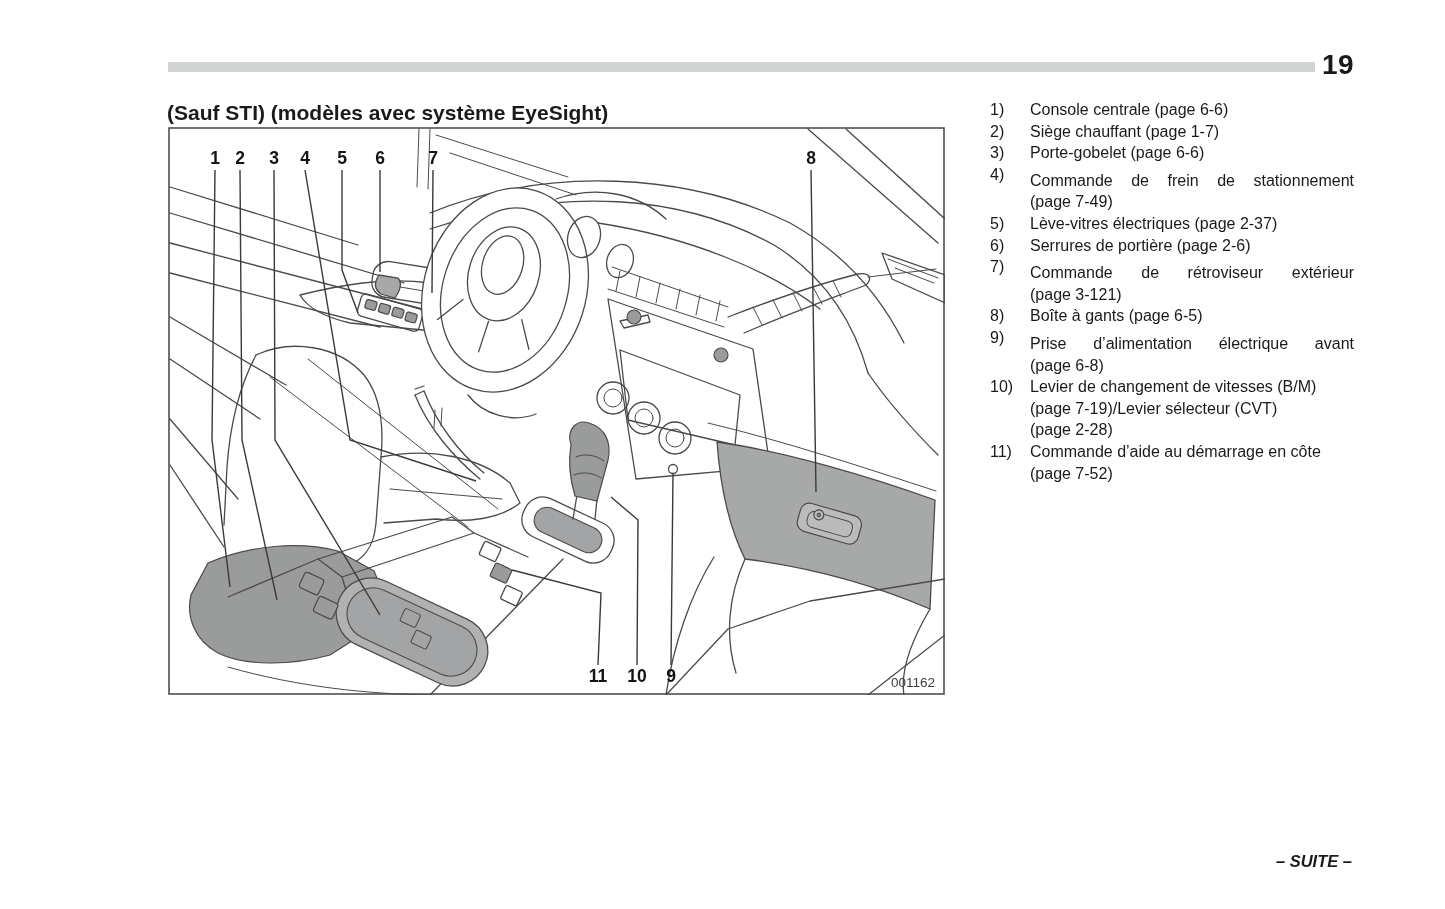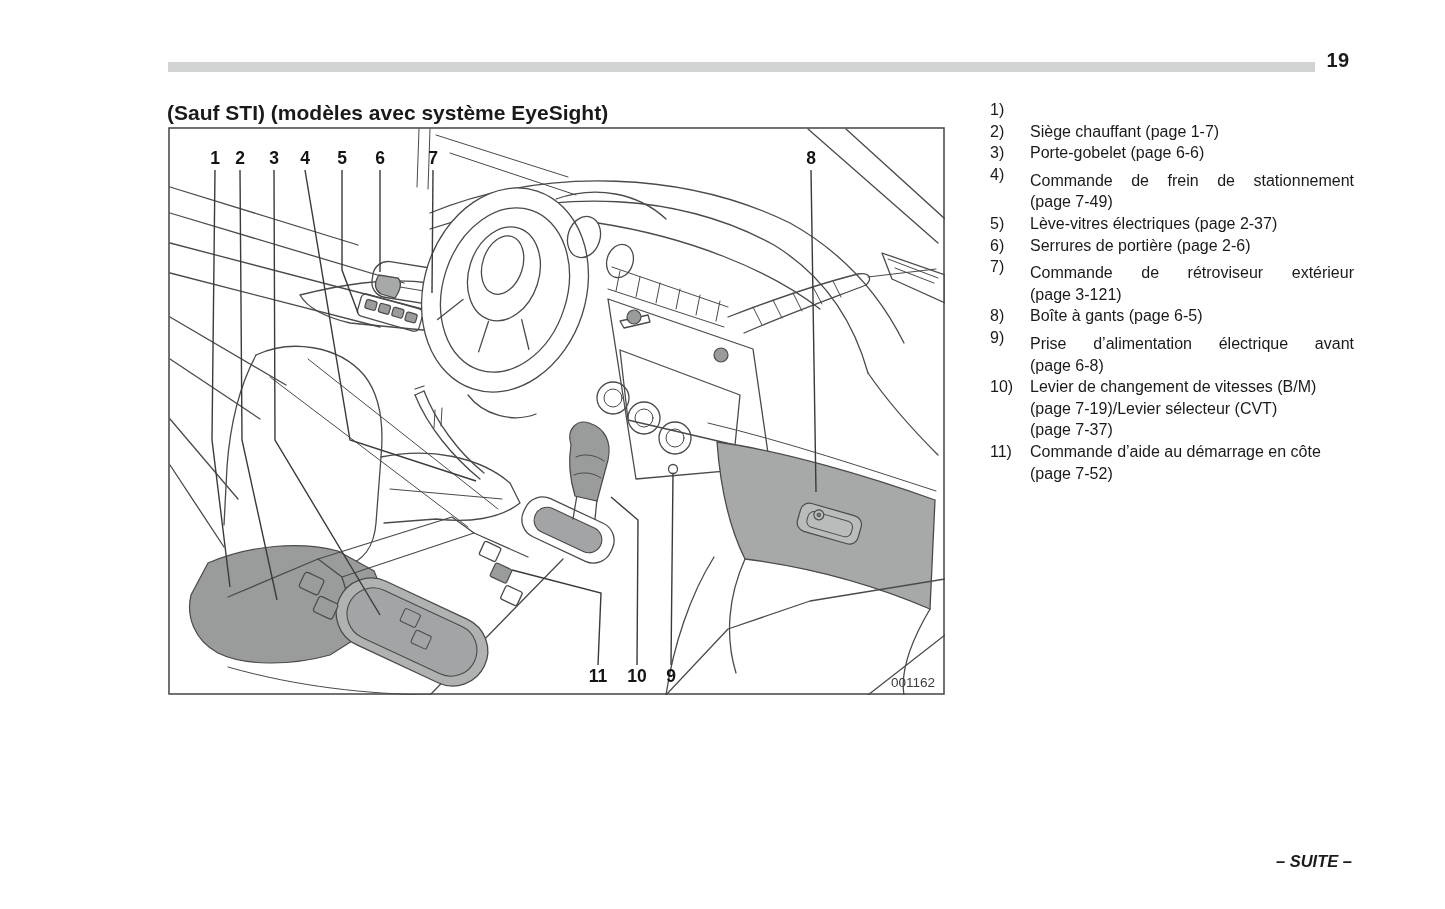--- a/index.html
+++ b/index.html
@@ -7,21 +7,21 @@
     --tray:#b0b2b1; --tray-inner:#a2a4a3; --handle:#babcbb;
     --divider-bar:#d2d4d4; --text:#1a1a1a;
   }
   html,body{margin:0;padding:0;}
   body{
     width:1445px;height:909px;background:#ffffff;overflow:hidden;
     font-family:"Liberation Sans","DejaVu Sans",sans-serif;color:var(--text);
     position:relative;
   }
   .topbar{position:absolute;left:168px;top:62px;width:1147px;height:10px;background:var(--divider-bar);}
-  .page-num{position:absolute;left:1318px;top:49px;width:40px;font-size:20px;font-weight:bold;text-align:center;letter-spacing:0.5px;}
+  .page-num{position:absolute;left:1318px;top:49px;width:40px;font-size:28px;font-weight:bold;text-align:center;letter-spacing:0.5px;}
   .page-title{position:absolute;left:167px;top:101px;font-size:21px;font-weight:bold;white-space:nowrap;}
   .diagram-wrap{position:absolute;left:168px;top:127px;width:777px;height:568px;}
   .legend{position:absolute;left:990px;top:99px;width:364px;font-size:16px;line-height:21.6px;}
   .legend-item{display:flex;align-items:flex-start;}
   .legend-item .num{width:40px;flex:0 0 40px;}
   .legend-item .txt{flex:1;min-width:0;}
   .legend-item .txt .lline{text-align:left;}
   .legend-item .txt .lline.just{text-align:justify;text-align-last:justify;margin-top:6px;}
   .suite-footer{position:absolute;right:93px;top:852px;font-size:16.5px;font-weight:bold;font-style:italic;white-space:nowrap;text-align:right;}
   
@@ -216,20 +216,23 @@
         <text x="430" y="555" class="callout-label">11</text>
       </g>
 
   <text class="figid" x="767" y="560" text-anchor="end">001162</text>
 </svg>
 </div>
 
 <div class="legend">
     <div class="legend-item">
       <div class="num">1)</div>
+      <div class="txt">
+        <div class="lline">Console centrale (page 6-6)</div>
+      </div>
     </div>
     <div class="legend-item">
       <div class="num">2)</div>
       <div class="txt">
         <div class="lline">Siège chauffant (page 1-7)</div>
       </div>
     </div>
     <div class="legend-item">
       <div class="num">3)</div>
       <div class="txt">
@@ -273,21 +276,21 @@
       <div class="txt">
         <div class="lline just">Prise d’alimentation électrique avant</div>
         <div class="lline">(page 6-8)</div>
       </div>
     </div>
     <div class="legend-item">
       <div class="num">10)</div>
       <div class="txt">
         <div class="lline">Levier de changement de vitesses (B/M)</div>
         <div class="lline">(page 7-19)/Levier sélecteur (CVT)</div>
-        <div class="lline">(page 7-37)</div>
+        <div class="lline">(page 2-28)</div>
       </div>
     </div>
     <div class="legend-item">
       <div class="num">11)</div>
       <div class="txt">
         <div class="lline">Commande d’aide au démarrage en côte</div>
         <div class="lline">(page 7-52)</div>
       </div>
     </div>
   </div>

